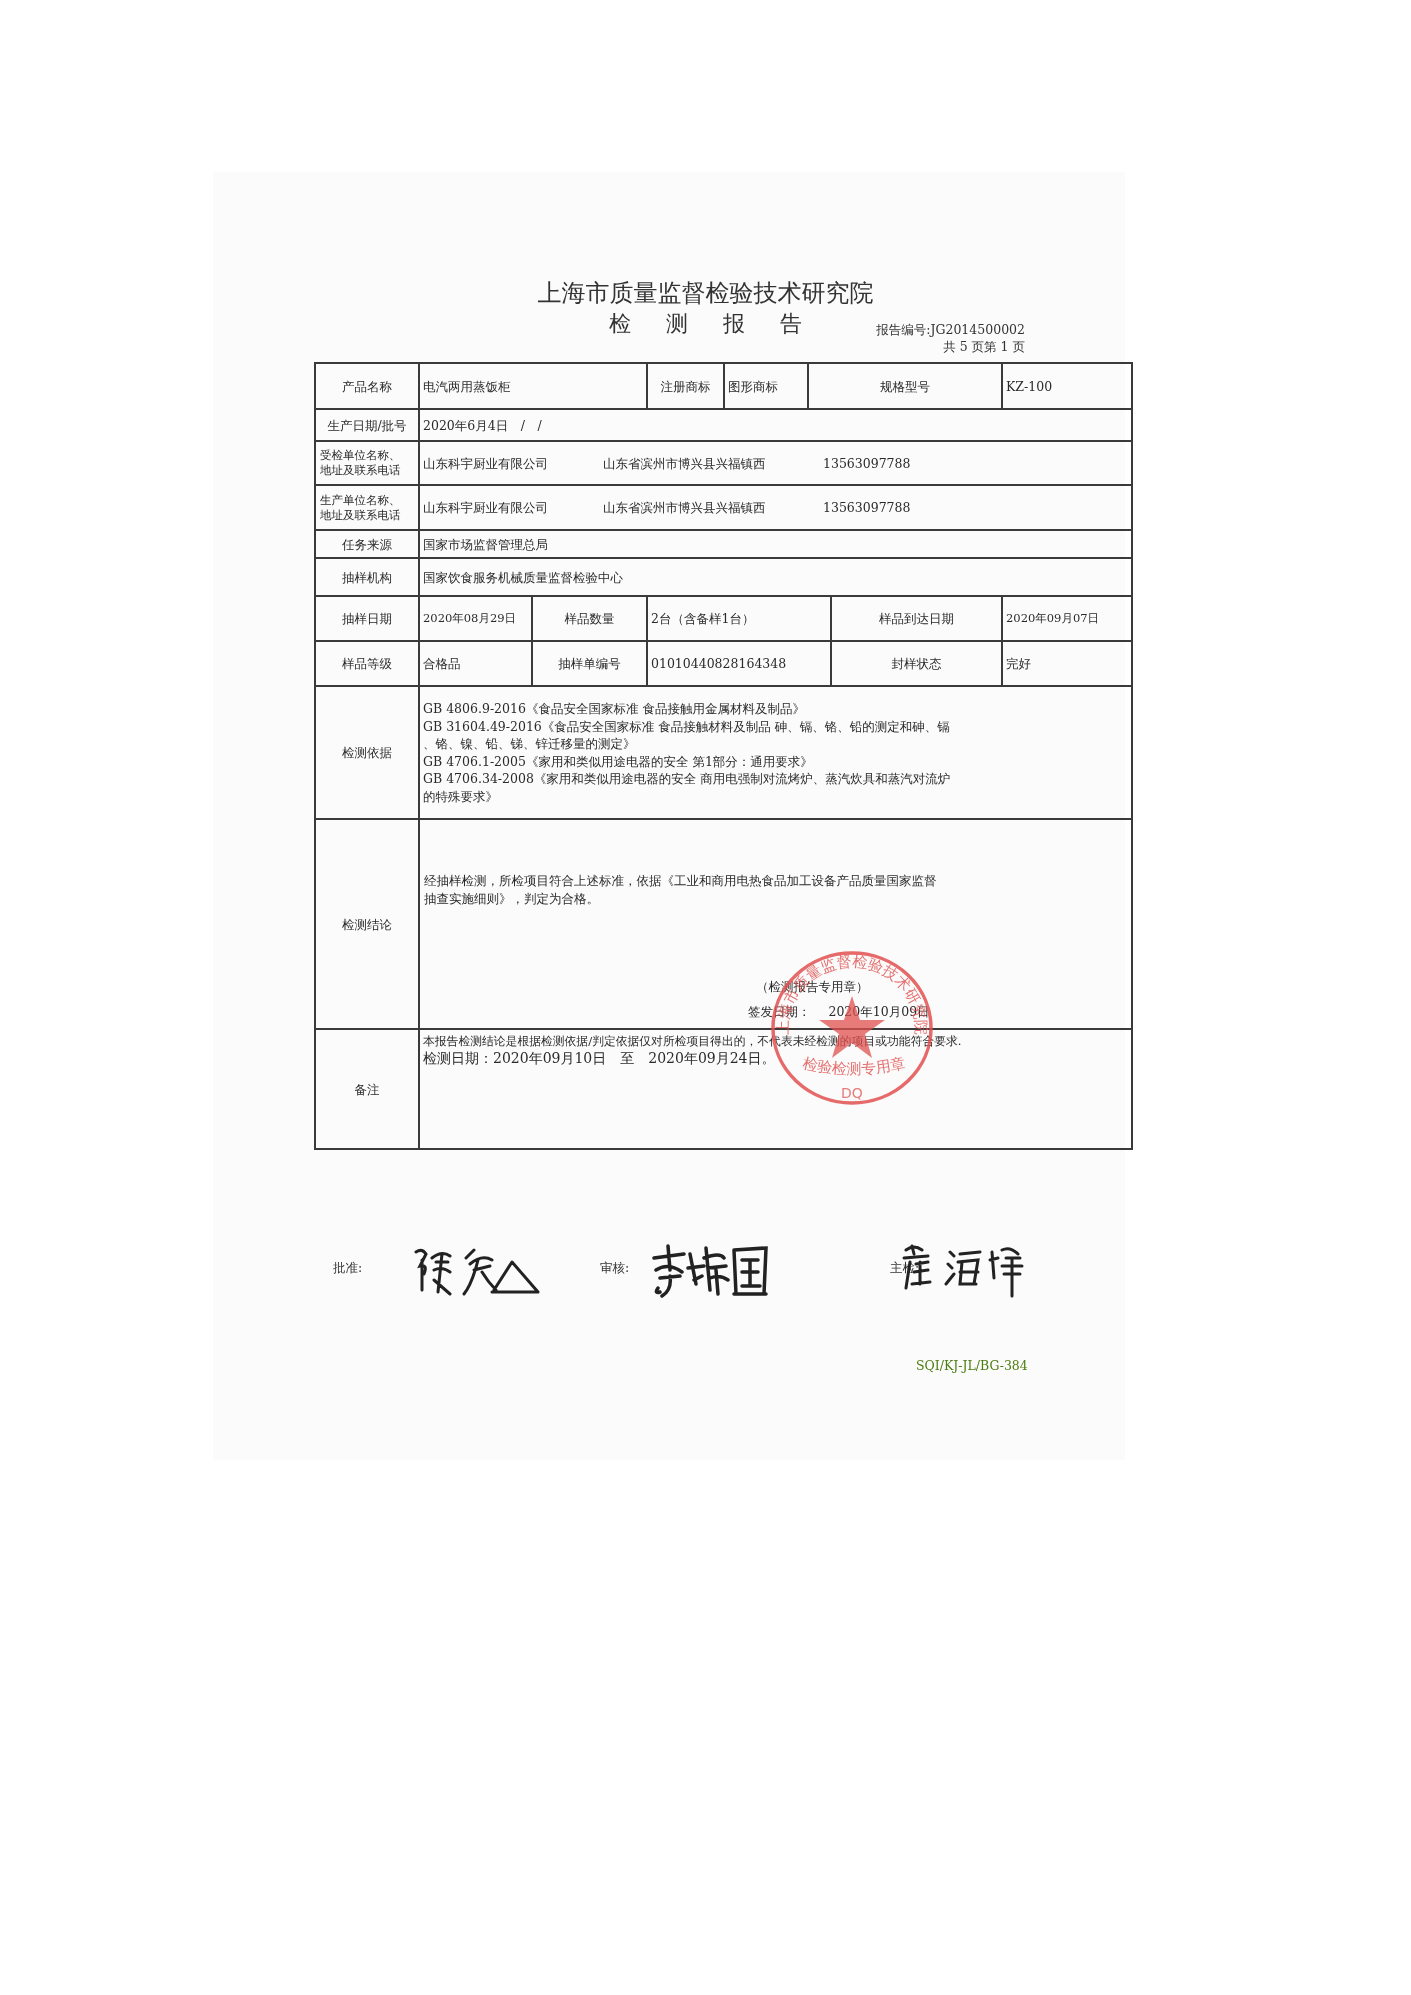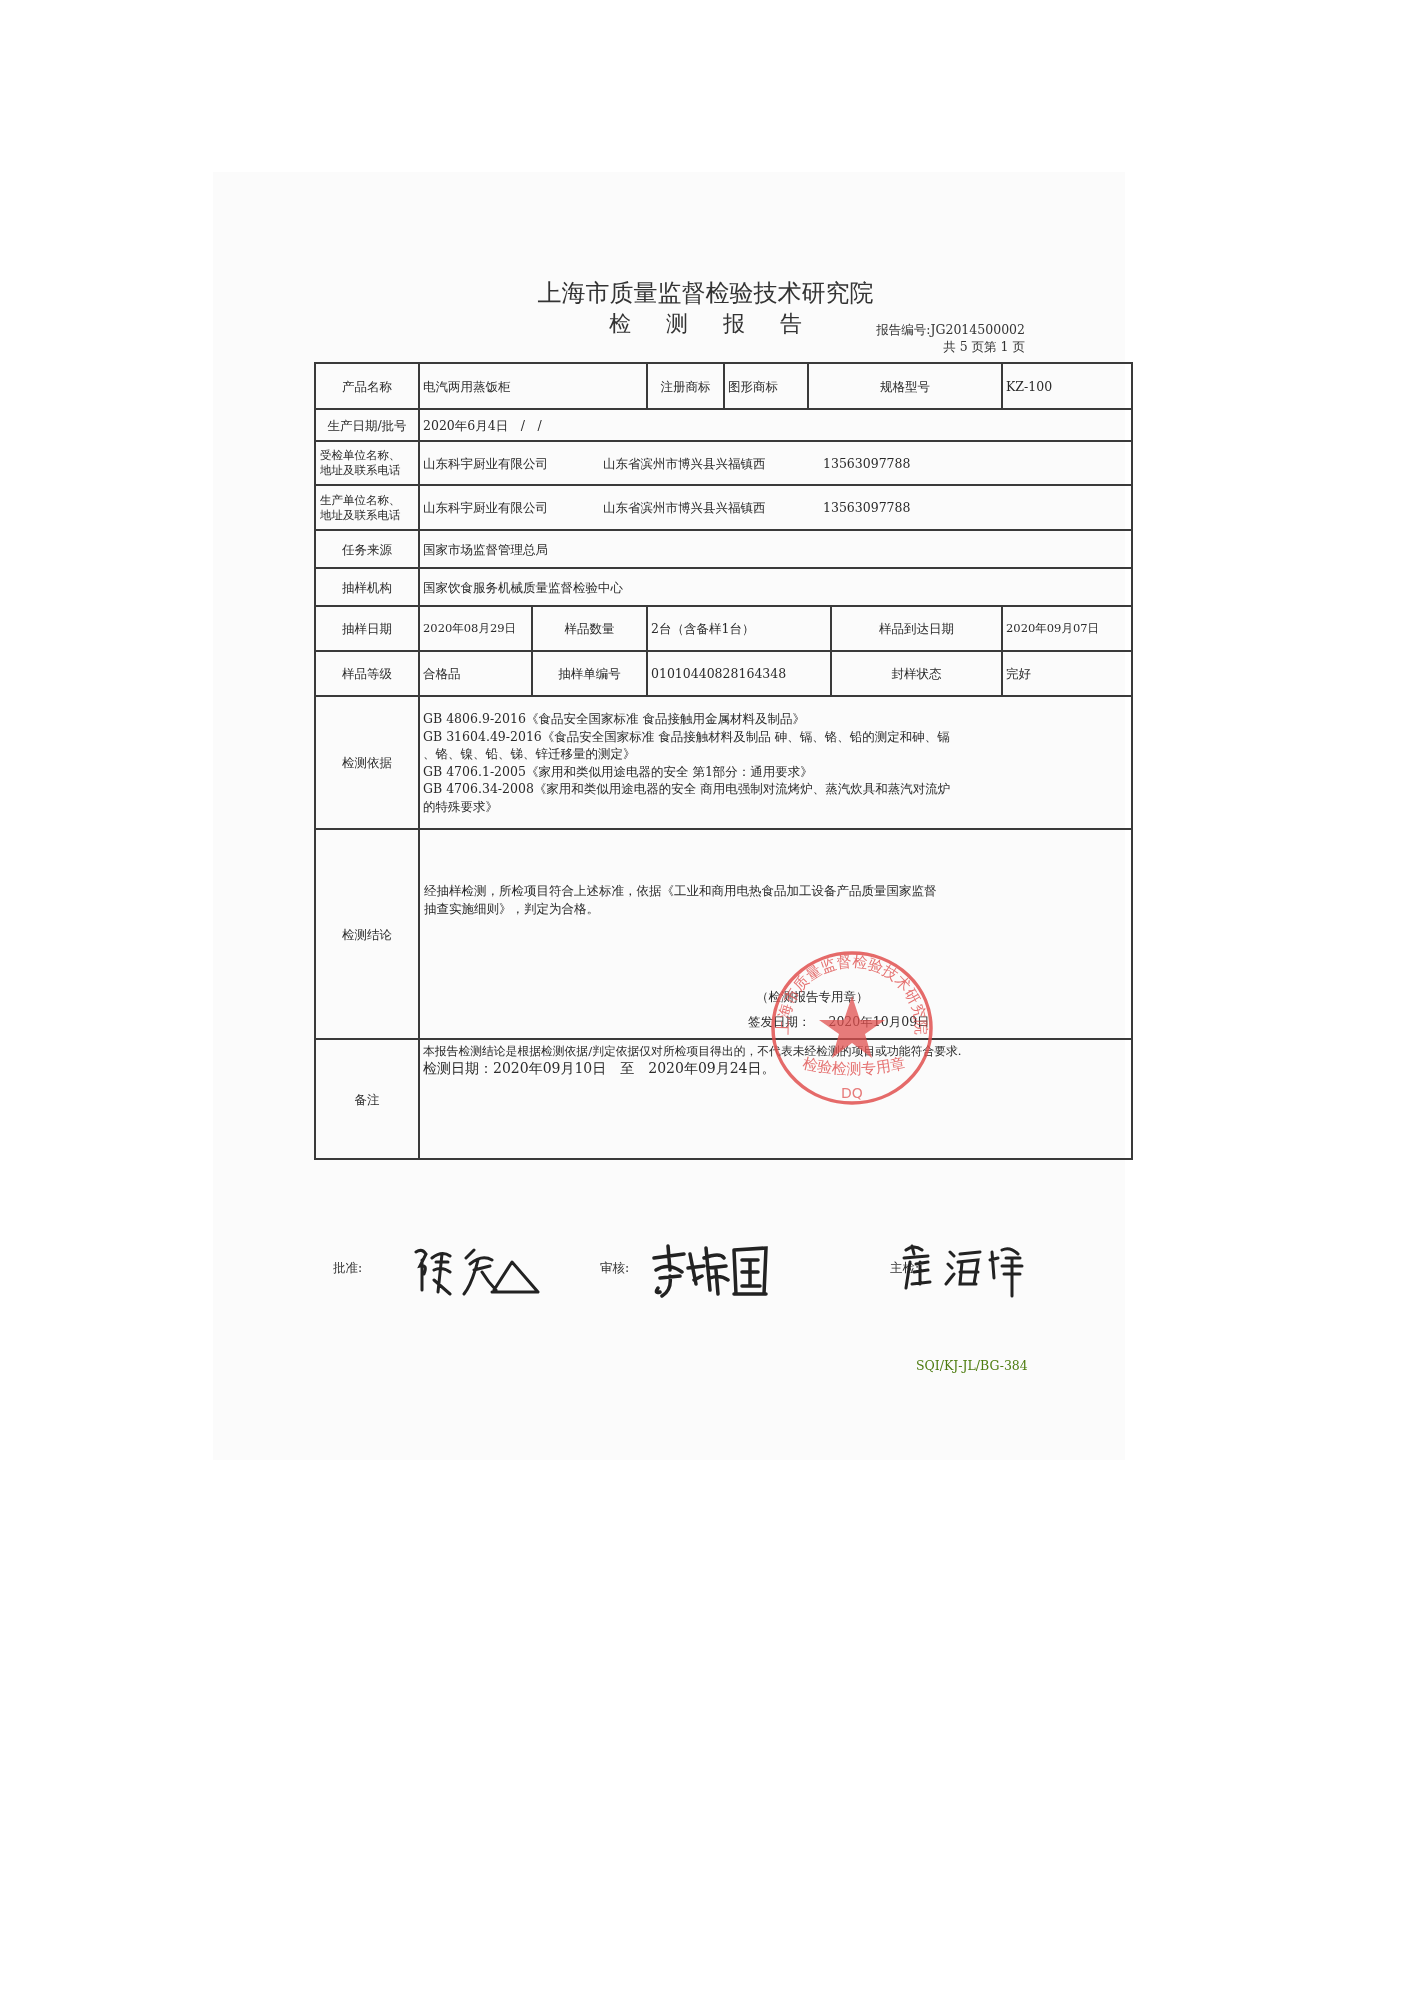--- a/index.html
+++ b/index.html
@@ -104,21 +104,21 @@
   <tr style="height:45px">
     <td class="lbl small">
       <div>生产单位名称、</div>
       <div>地址及联系电话</div>
     </td>
     <td class="val" colspan="8">
       <span style="display:inline-block;width:180px">山东科宇厨业有限公司</span><span style="display:inline-block;width:220px">山东省滨州市博兴县兴福镇西</span><span>13563097788</span>
     </td>
   </tr>
 
-  <tr style="height:38px">
+  <tr style="height:28px">
     <td class="lbl">任务来源</td>
     <td class="val" colspan="8">国家市场监督管理总局</td>
   </tr>
 
   <tr style="height:38px">
     <td class="lbl">抽样机构</td>
     <td class="val" colspan="8">国家饮食服务机械质量监督检验中心</td>
   </tr>
 
   <tr style="height:45px">

